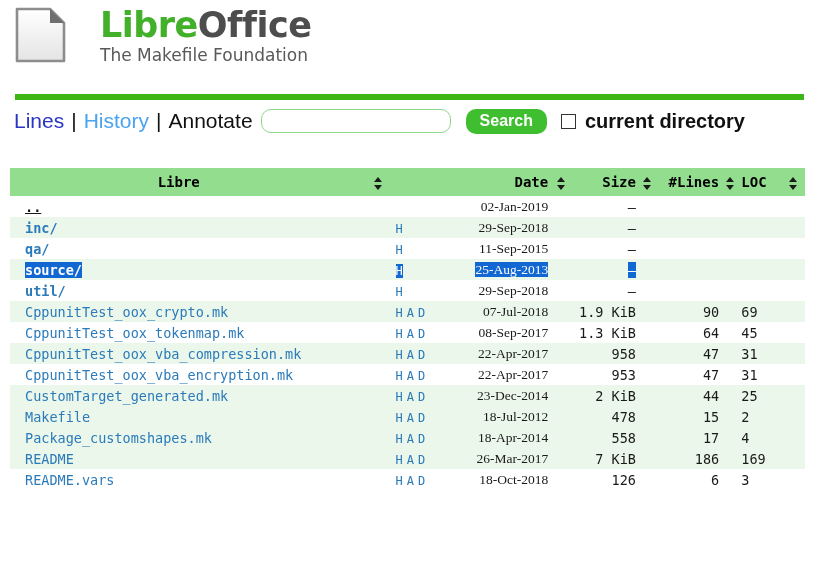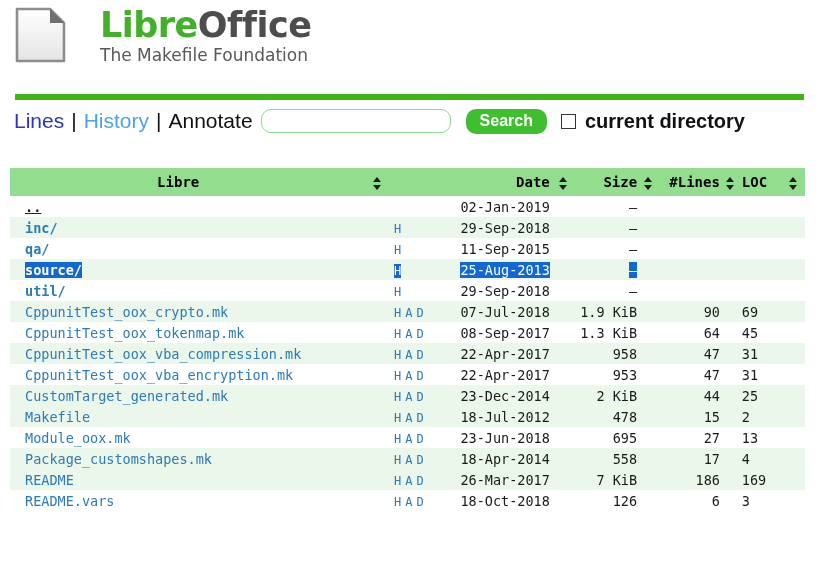--- a/index.html
+++ b/index.html
@@ -177,21 +177,21 @@
     padding: 0;
     white-space: nowrap;
     color: #1a1a1a;
   }
   #dirlist tbody tr.odd td { background: #ffffff; }
   #dirlist tbody tr.even td { background: #eaf7ea; }
 
   .col-name   { width: 355px; text-align: left; padding-left: 15px !important; }
   .col-sortn  { width: 40px;  text-align: center; }
   .col-had    { width: 58px;  text-align: left; }
-  .col-date   { width: 108px; text-align: right; }
+  .col-date   { width: 108px; text-align: right; font-family: Liberation Serif, serif; }
   .col-sortd  { width: 32px;  text-align: center; }
   .col-size   { width: 62px;  text-align: right; }
   .col-sorts  { width: 28px;  text-align: center; }
   .col-lines  { width: 62px;  text-align: right; }
   .col-sortl  { width: 26px;  text-align: center; }
   .col-loc    { width: 44px;  text-align: left; }
   .col-sortc  { width: 28px;  text-align: center; }
 
   td.col-name { padding-left: 15px; }
   td.col-had  { padding-left: 2px; }
@@ -457,33 +457,20 @@
         <td class="col-had"><a class="hadlink" href="#">H</a><a class="hadlink" href="#">A</a><a class="hadlink" href="#">D</a></td>
         <td class="col-date"><span>18-Jul-2012</span></td>
         <td class="col-sortd"></td>
         <td class="col-size"><span>478</span></td>
         <td class="col-sorts"></td>
         <td class="col-lines">15</td>
         <td class="col-sortl"></td>
         <td class="col-loc">2</td>
         <td class="col-sortc"></td>
       </tr>
-      <tr class="odd">
-        <td class="col-name"><span><a class="flink" href="#">Module_oox.mk</a></span></td>
-        <td class="col-sortn"></td>
-        <td class="col-had"><a class="hadlink" href="#">H</a><a class="hadlink" href="#">A</a><a class="hadlink" href="#">D</a></td>
-        <td class="col-date"><span>23-Jun-2018</span></td>
-        <td class="col-sortd"></td>
-        <td class="col-size"><span>695</span></td>
-        <td class="col-sorts"></td>
-        <td class="col-lines">27</td>
-        <td class="col-sortl"></td>
-        <td class="col-loc">13</td>
-        <td class="col-sortc"></td>
-      </tr>
       <tr class="even">
         <td class="col-name"><span><a class="flink" href="#">Package_customshapes.mk</a></span></td>
         <td class="col-sortn"></td>
         <td class="col-had"><a class="hadlink" href="#">H</a><a class="hadlink" href="#">A</a><a class="hadlink" href="#">D</a></td>
         <td class="col-date"><span>18-Apr-2014</span></td>
         <td class="col-sortd"></td>
         <td class="col-size"><span>558</span></td>
         <td class="col-sorts"></td>
         <td class="col-lines">17</td>
         <td class="col-sortl"></td>

